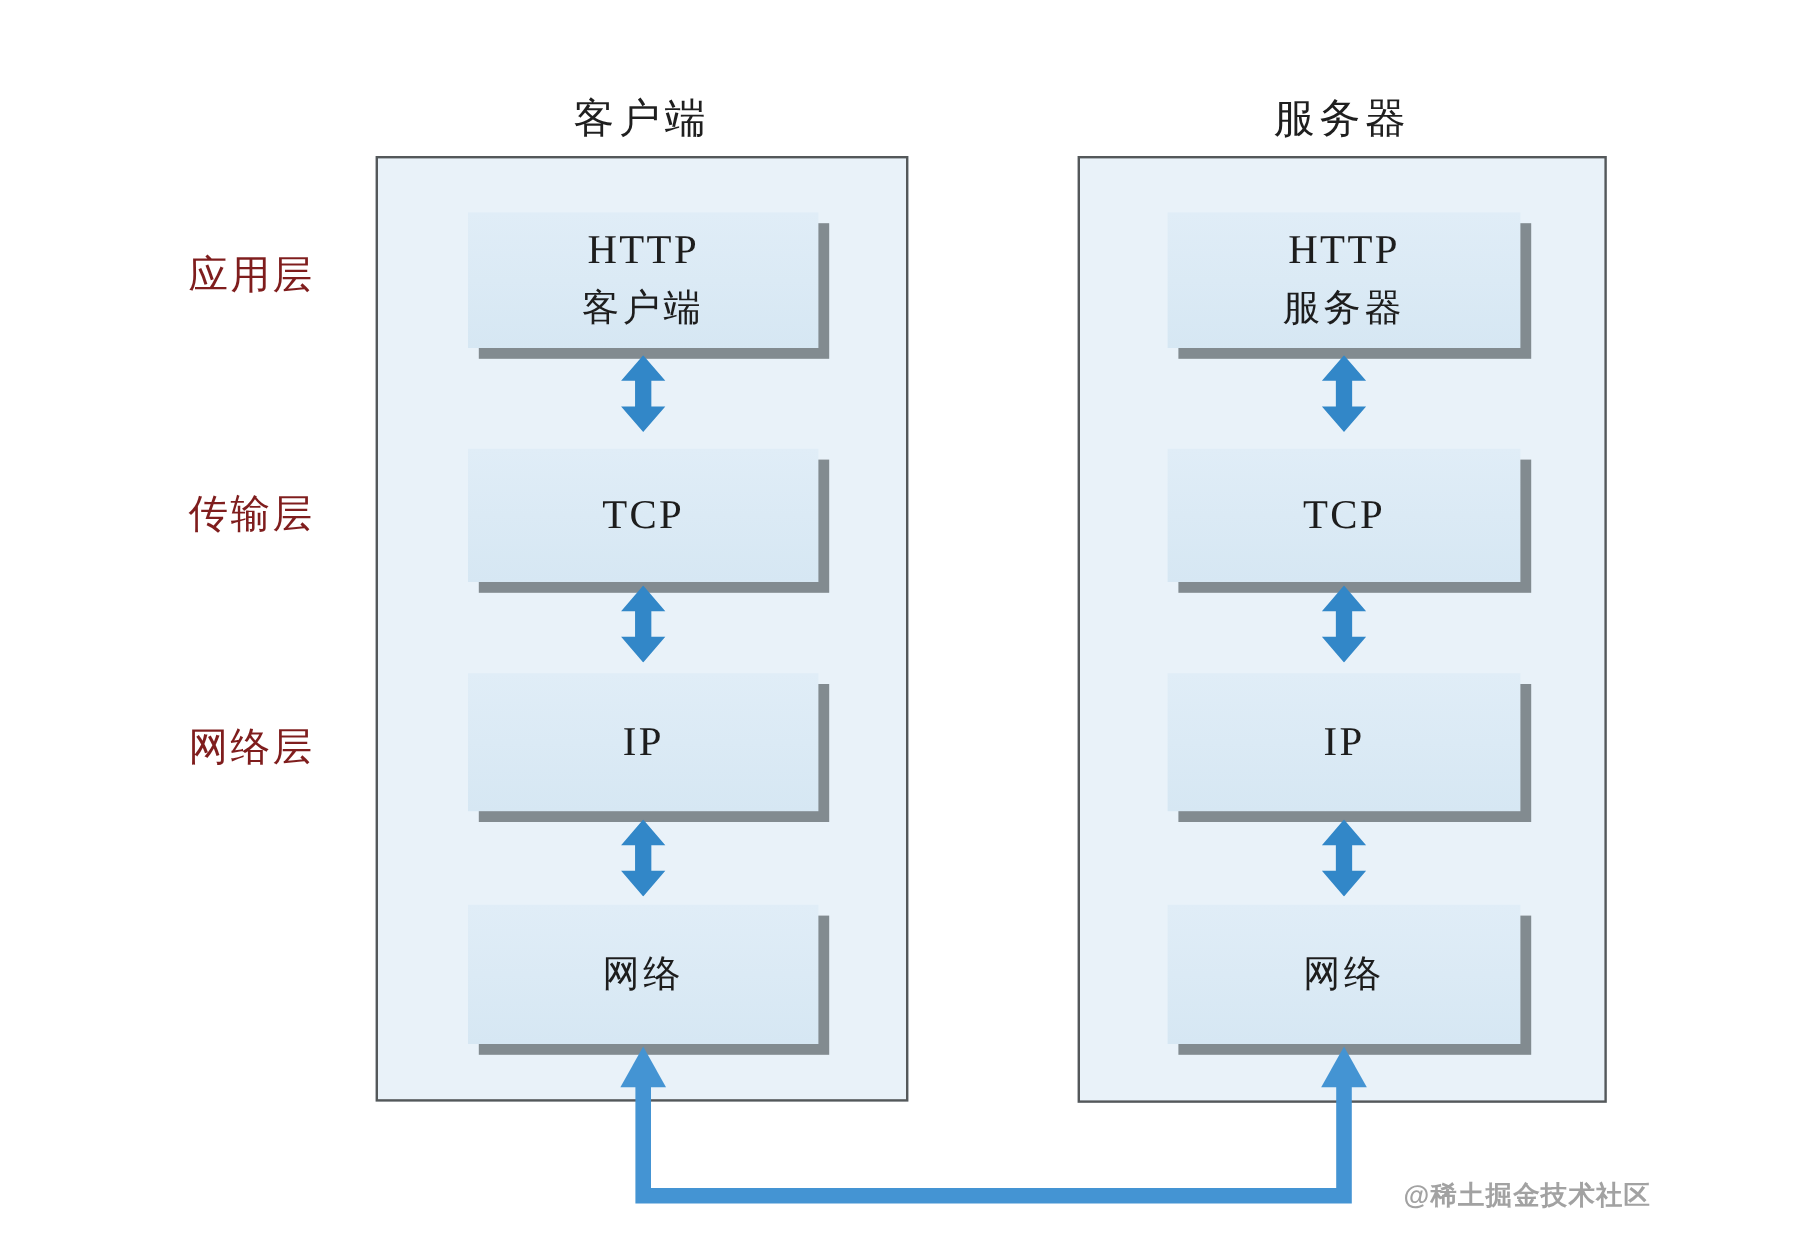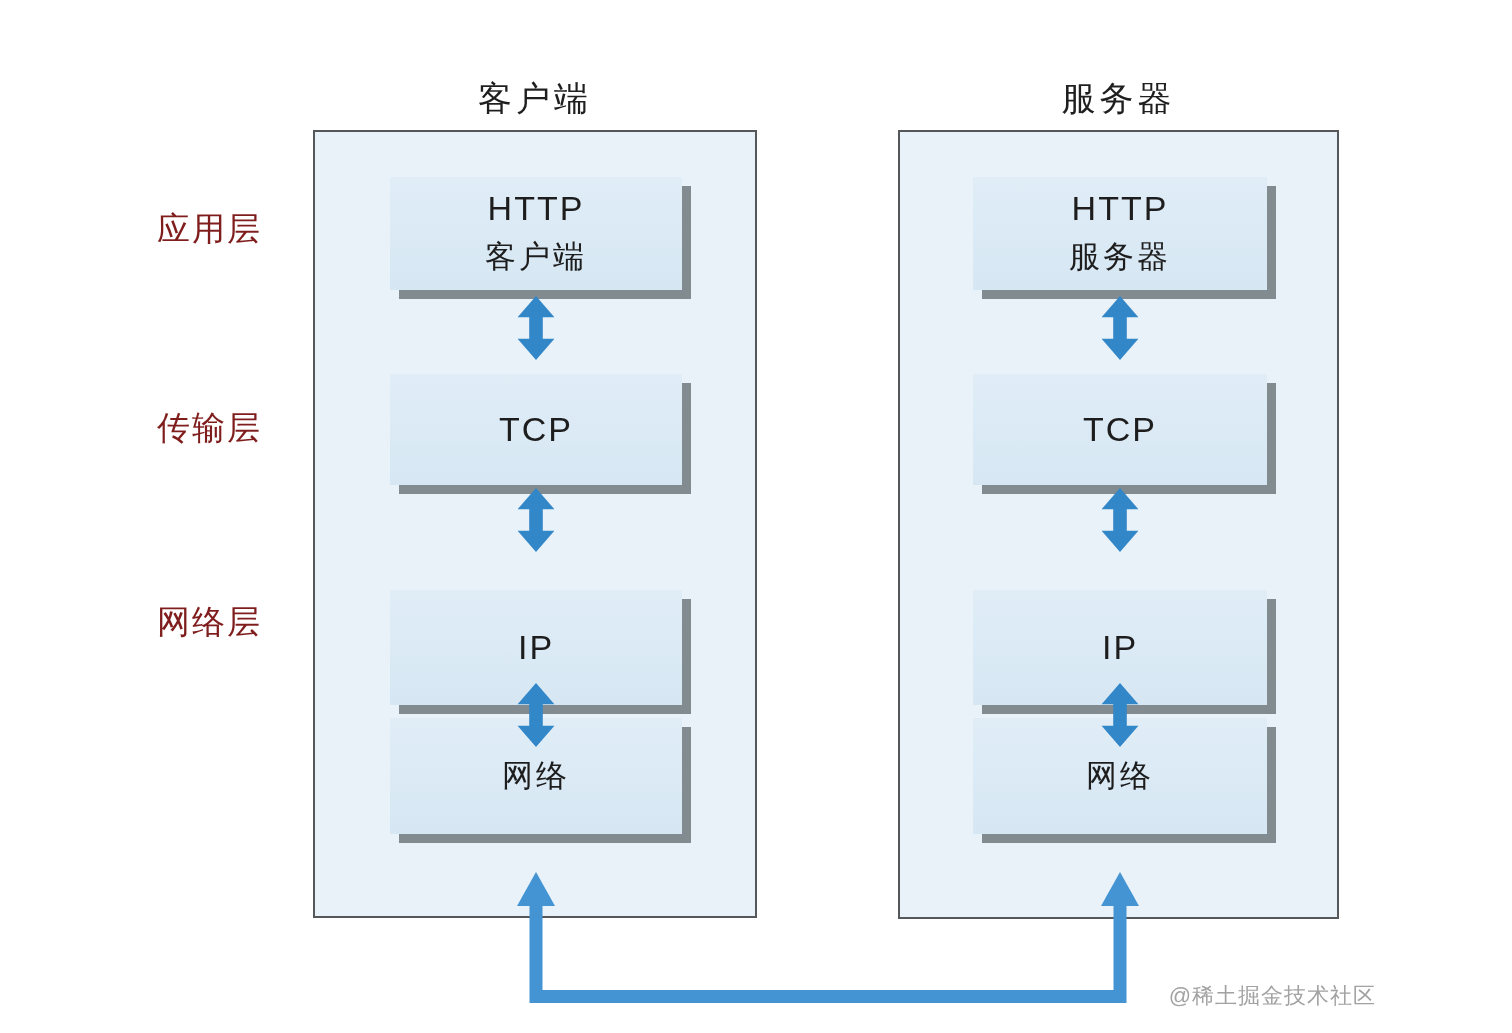--- a/index.html
+++ b/index.html
@@ -58,29 +58,30 @@
   .panel.server{left:898px;top:130px;width:441px;height:789px;}
   .proto-box{
     position:absolute;
     background:linear-gradient(180deg,var(--box-bg-top),var(--box-bg-bottom));
     box-shadow:9px 9px 0 0 var(--box-shadow);
     display:flex;
     flex-direction:column;
     justify-content:center;
     gap:8px;
     text-align:center;
+    font-family:Liberation Serif, serif;
   }
   .proto-box .line-latin{font-size:34px;letter-spacing:2px;color:#1d1d1d;}
   .proto-box .line-cjk{font-size:31px;letter-spacing:3px;color:#1d1d1d;}
   .cb{left:390px;width:292px;}
   .sb{left:973px;width:294px;}
   .r0{top:177px;height:113px;}
   .r1{top:374px;height:111px;}
-  .r2{top:590px;height:115px;}
-  .r3{top:718px;height:116px;}
+  .r2{top:561px;height:115px;}
+  .r3{top:754px;height:116px;}
   .dbl-arrow{
     position:absolute;
     width:38px;
     height:64px;
     color:var(--arrow-blue);
   }
   .ca{left:517px;}
   .sa{left:1101px;}
   .a0{top:296px;}
   .a1{top:488px;}
@@ -92,20 +93,21 @@
     width:1512px;height:1033px;
     pointer-events:none;
   }
   .watermark{
     position:absolute;
     top:981px;
     right:20px;
     font-size:22px;
     letter-spacing:1px;
     color:var(--watermark-gray);
+    font-weight:bold;
   }
 </style>
 </head>
 <body>
 
 <div class="canvas">
 
   <div class="col-title client">客户端</div>
   <div class="col-title server">服务器</div>
 

